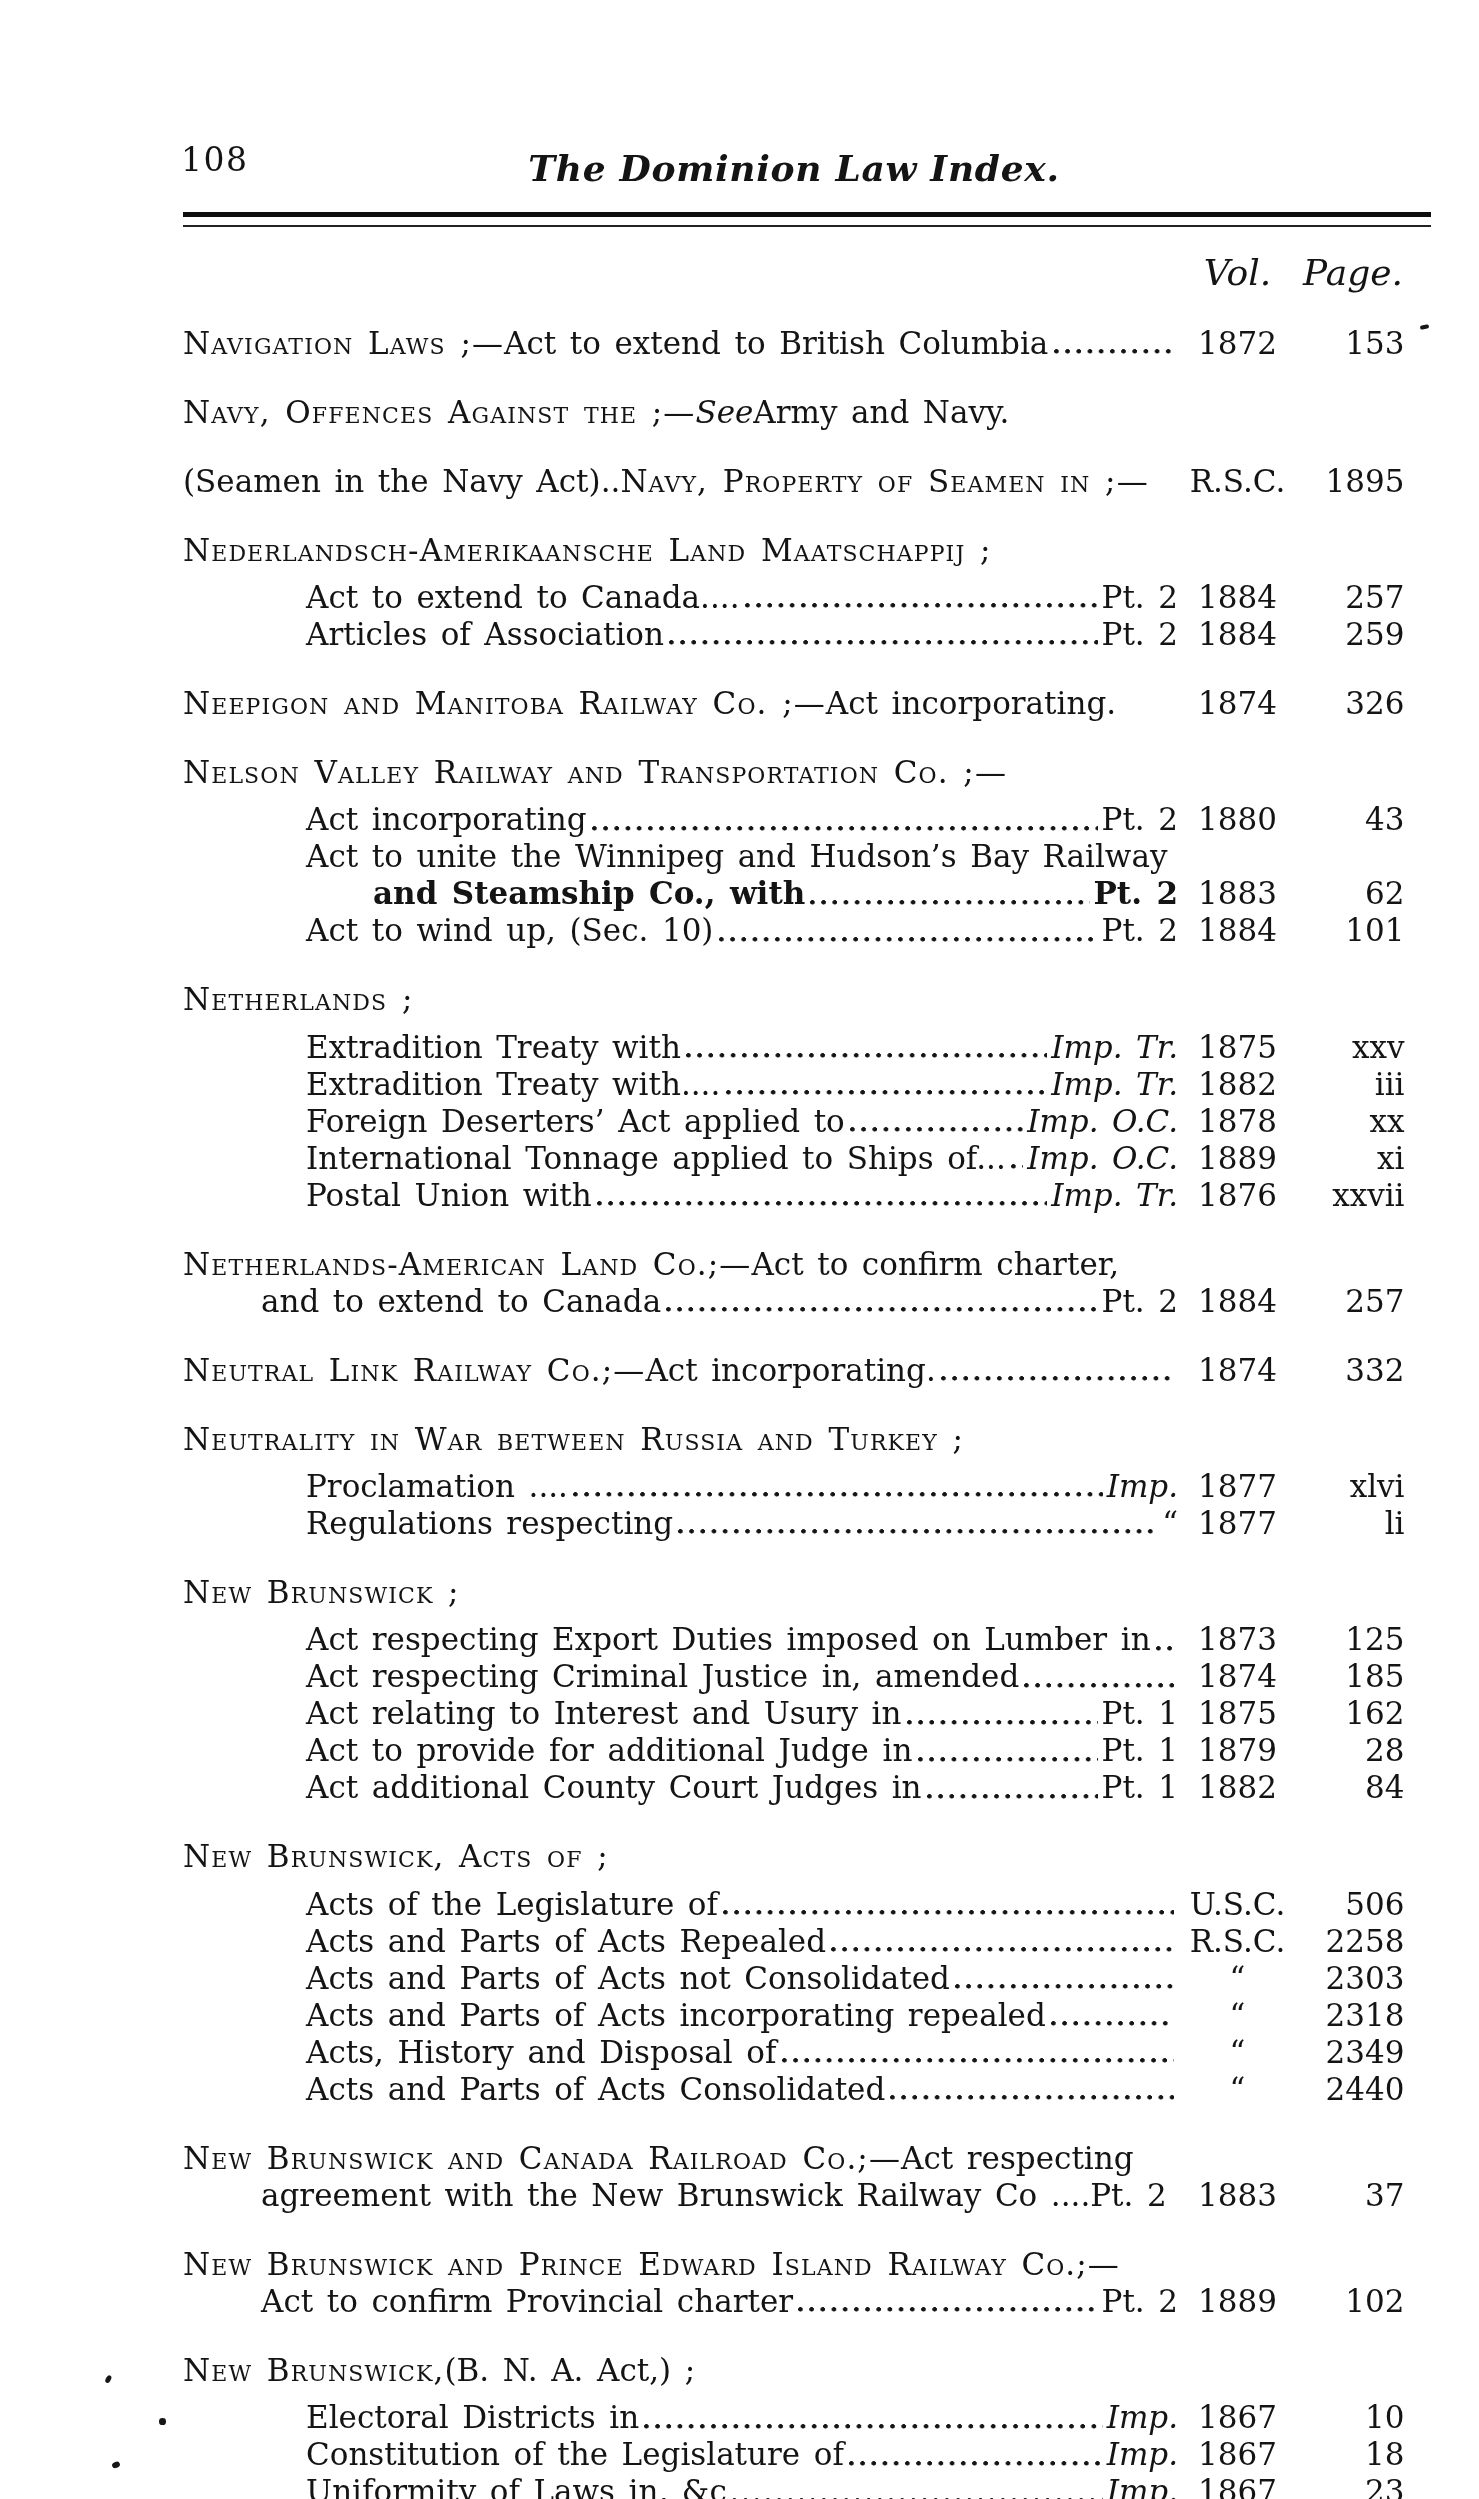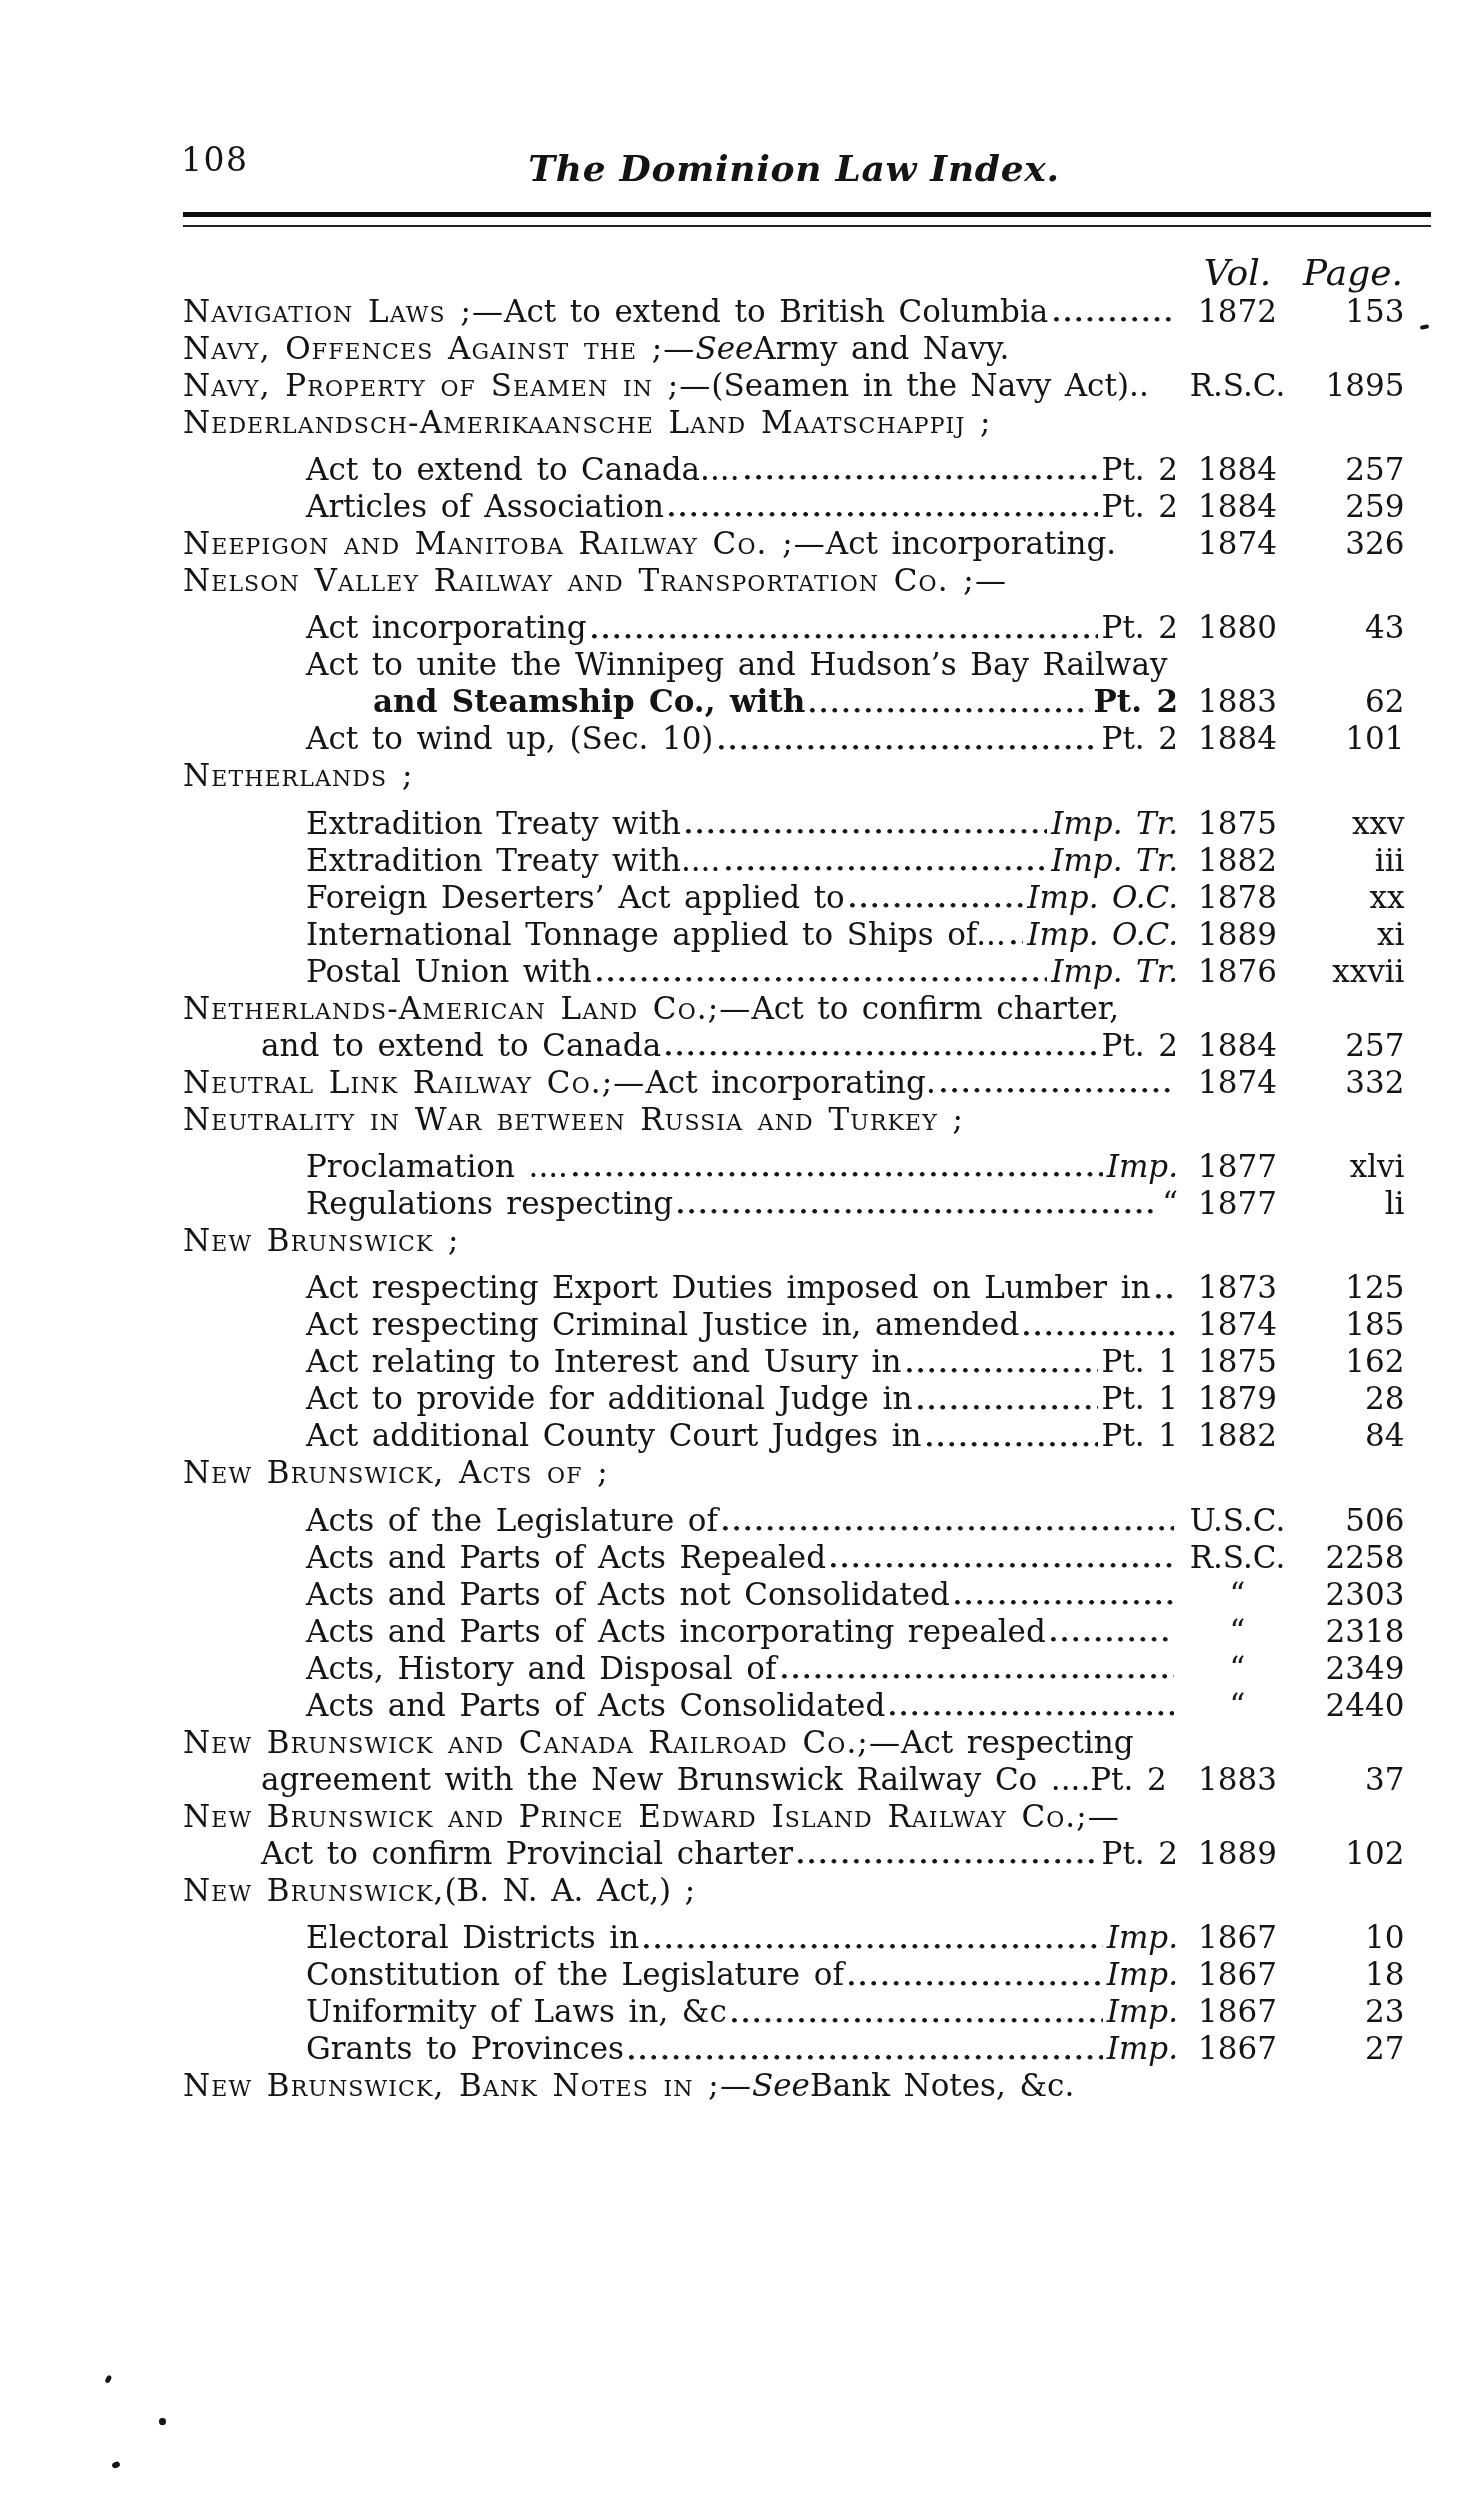--- a/index.html
+++ b/index.html
@@ -43,21 +43,21 @@
   .col-headers .vol-h{width:119px;text-align:center;}
   .col-headers .page-h{width:112px;text-align:center;}
   .row{
     display:flex;
     align-items:baseline;
     line-height:37px;
     font-size:31px;
     word-spacing:3.7px;
     white-space:nowrap;
   }
-  .row.gap{margin-top:0;align-items:flex-end;}
+  .row.gap{margin-top:32px;align-items:flex-end;}
   .row.gap-sm{margin-top:10.4px;}
   .cell-text{
     flex:1 1 auto;
     display:flex;
     align-items:baseline;
     min-width:0;
     overflow:hidden;
   }
   .cell-text.ind1{padding-left:123px;}
   .cell-text.ind2{padding-left:190px;font-weight:bold;}
@@ -112,22 +112,22 @@
         <div class="cell-text">
           <span class="seg sc">Navy, Offences Against the ;—</span>
           <span class="seg it">See</span>
           <span class="seg rm"> Army and Navy.</span>
         </div>
         <div class="cell-vol"></div>
         <div class="cell-page"></div>
       </div>
       <div class="row gap">
         <div class="cell-text">
+          <span class="seg rm">(Seamen in the Navy Act)..</span>
           <span class="seg sc">Navy, Property of Seamen in ;—</span>
-          <span class="seg rm">(Seamen in the Navy Act)..</span>
         </div>
         <div class="cell-vol">R.S.C.</div>
         <div class="cell-page">1895</div>
       </div>
       <div class="row gap">
         <div class="cell-text">
           <span class="seg sc">Nederlandsch-Amerikaansche Land Maatschappij ;</span>
         </div>
         <div class="cell-vol"></div>
         <div class="cell-page"></div>

